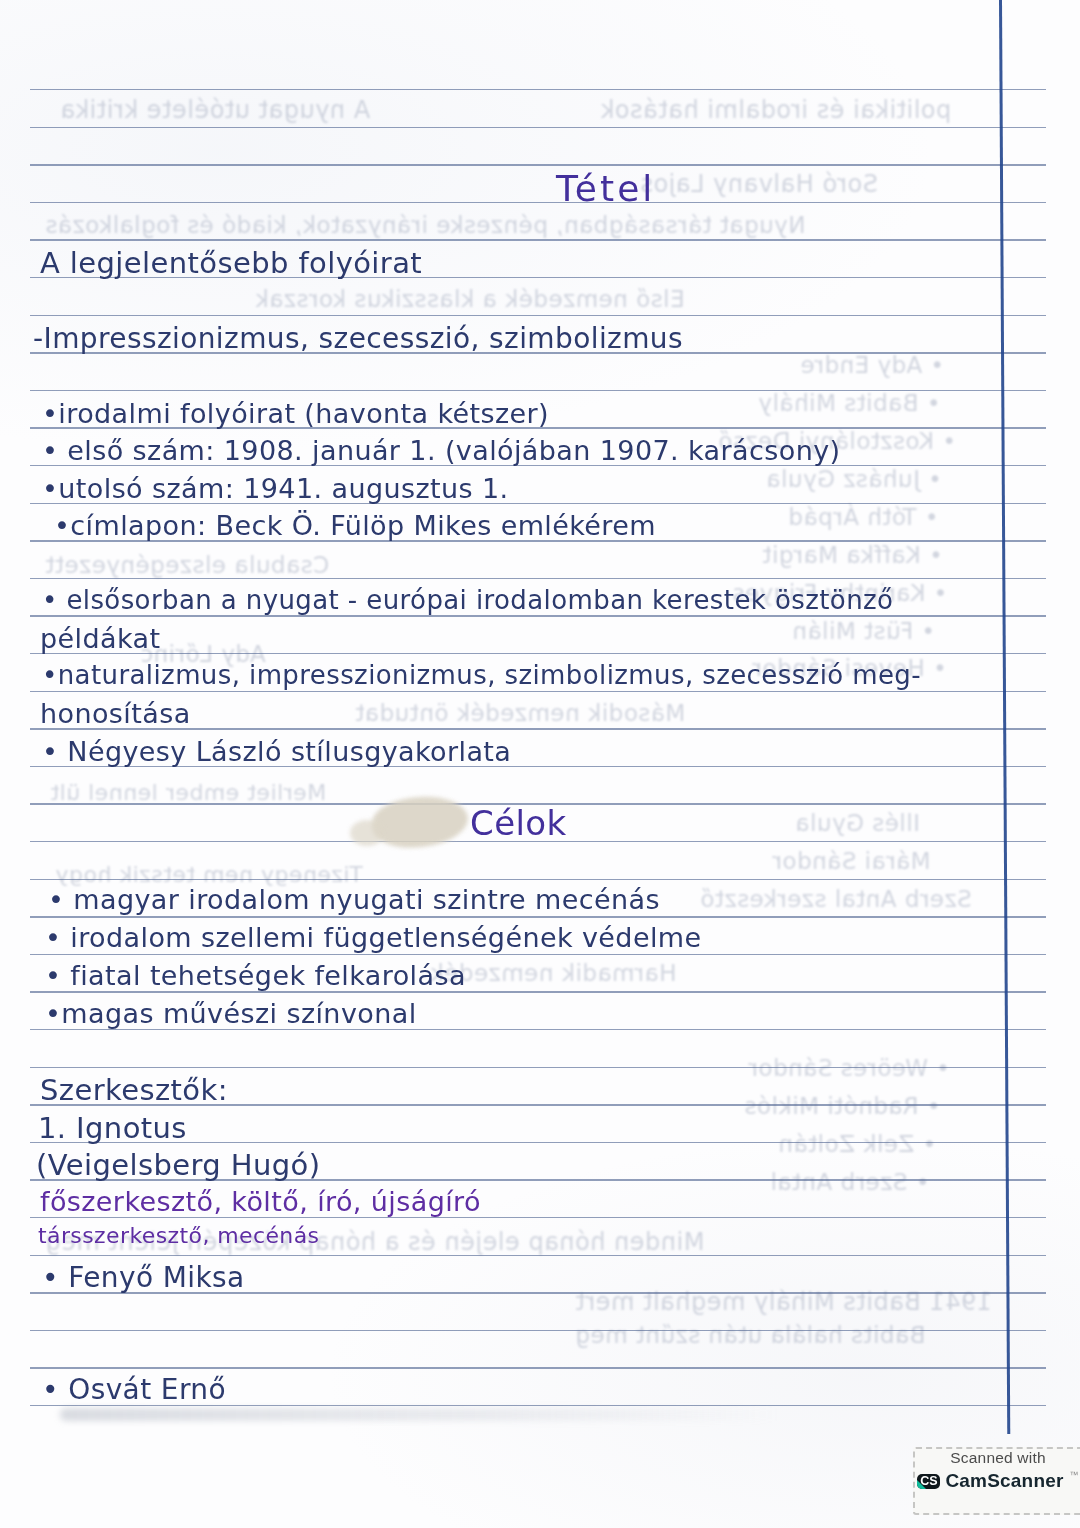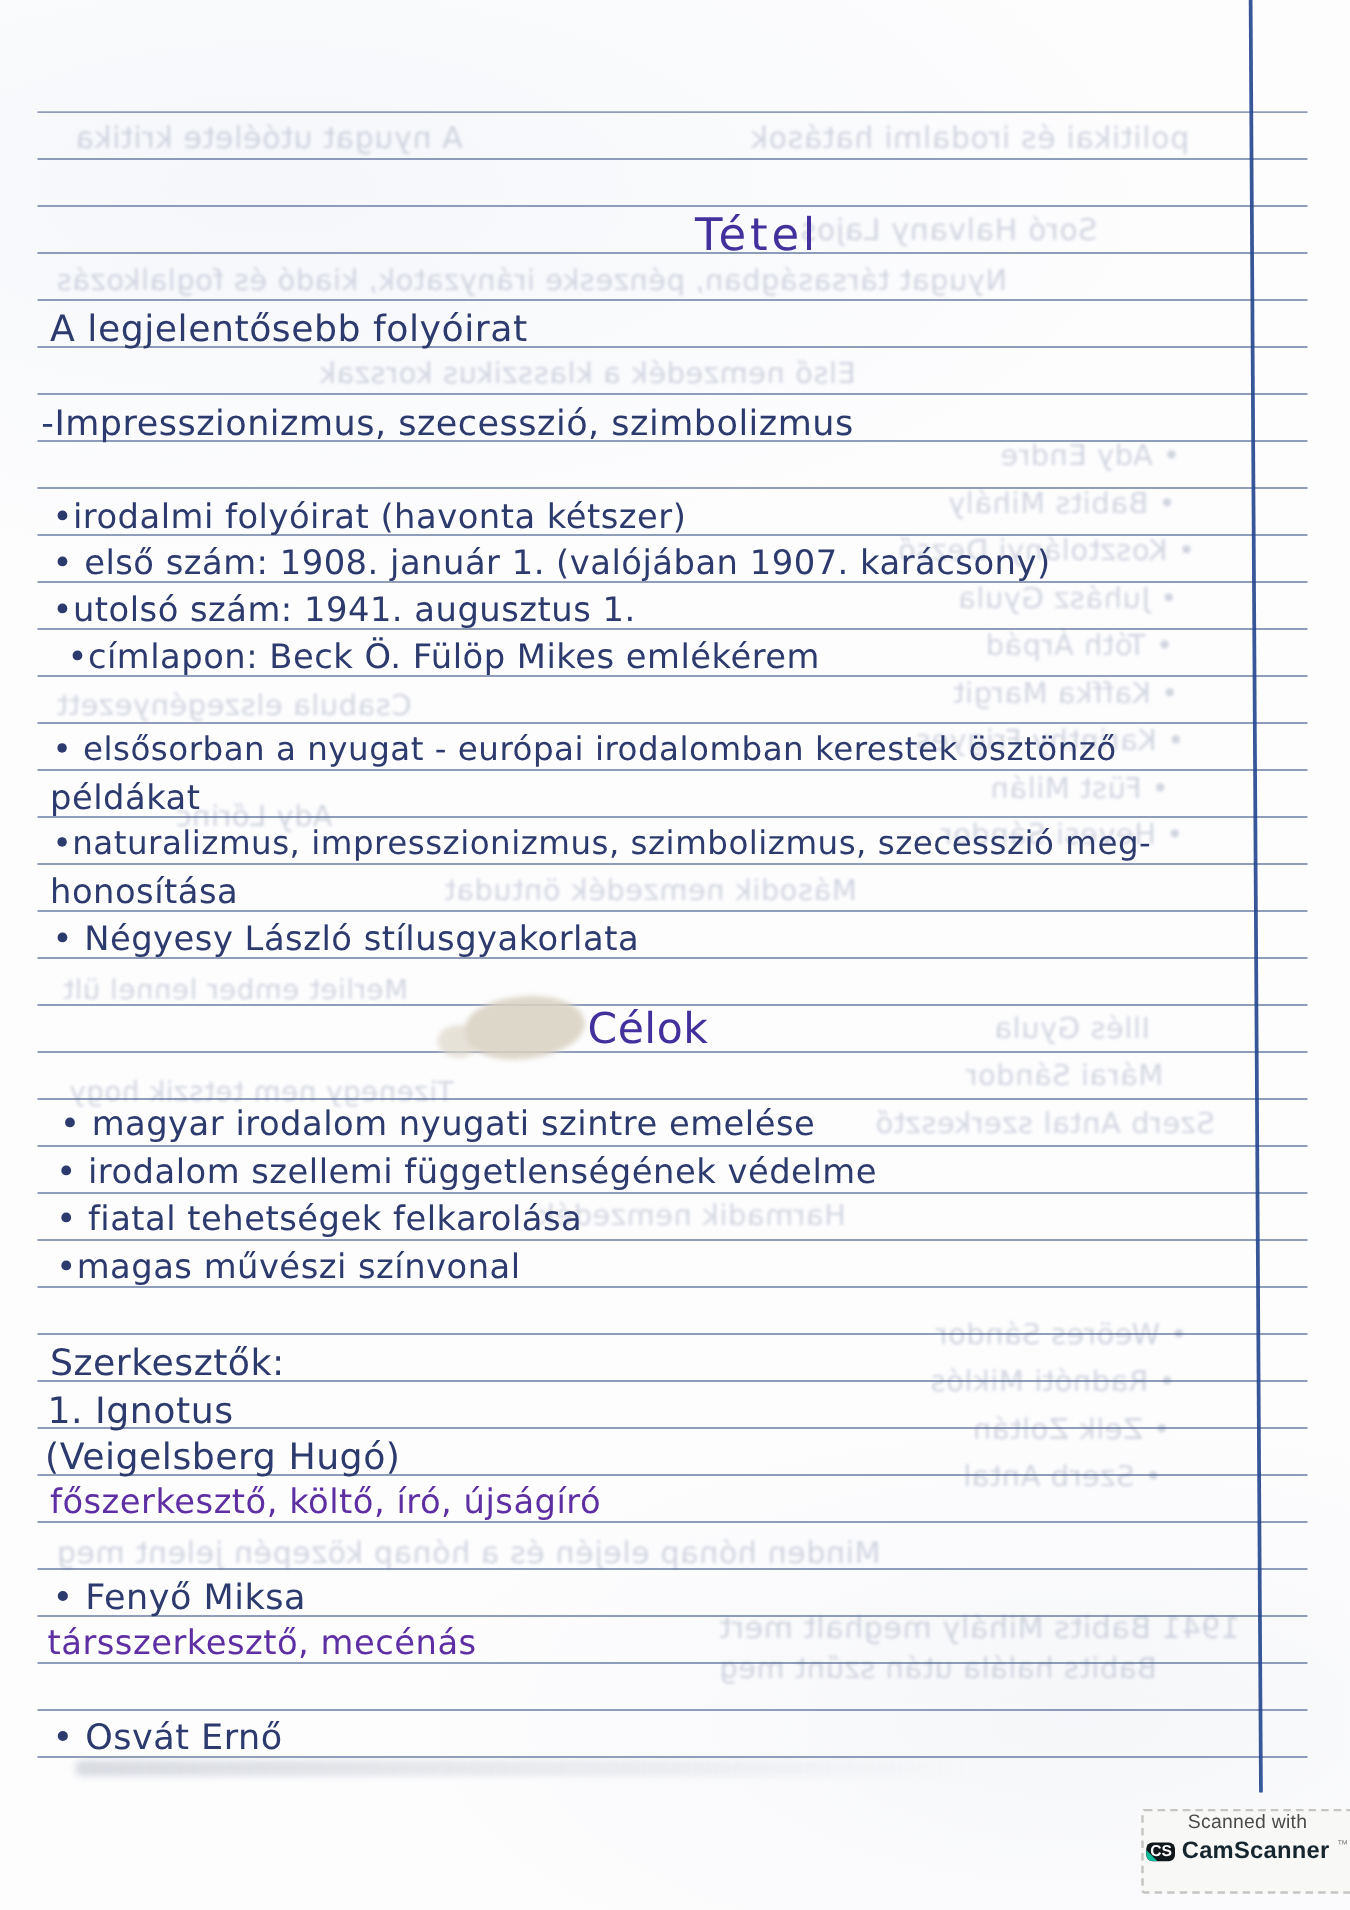--- a/index.html
+++ b/index.html
@@ -133,30 +133,30 @@
       <div class="ink-line" style="left: 42px; top: 398px; font-size: 27px;">•irodalmi folyóirat (havonta kétszer)</div>
       <div class="ink-line" style="left: 42px; top: 435px; font-size: 27px;">• első szám: 1908. január 1. (valójában 1907. karácsony)</div>
       <div class="ink-line" style="left: 42px; top: 473px; font-size: 27px;">•utolsó szám: 1941. augusztus 1.</div>
       <div class="ink-line" style="left: 54px; top: 510px; font-size: 27px;">•címlapon: Beck Ö. Fülöp Mikes emlékérem</div>
       <div class="ink-line" style="left: 42px; top: 585px; font-size: 26px;">• elsősorban a nyugat - európai irodalomban kerestek ösztönző</div>
       <div class="ink-line" style="left: 40px; top: 623px; font-size: 27px;">példákat</div>
       <div class="ink-line" style="left: 42px; top: 660px; font-size: 26px;">•naturalizmus, impresszionizmus, szimbolizmus, szecesszió meg-</div>
       <div class="ink-line" style="left: 40px; top: 698px; font-size: 27px;">honosítása</div>
       <div class="ink-line" style="left: 42px; top: 736px; font-size: 27px;">• Négyesy László stílusgyakorlata</div>
       <div class="ink-line" style="left: 458px; top: 803px; font-size: 34px; color: rgb(67, 48, 156); margin-left: 12px;">Célok</div>
-      <div class="ink-line" style="left: 48px; top: 884px; font-size: 27px;">• magyar irodalom nyugati szintre emelése</div>
+      <div class="ink-line" style="left: 48px; top: 884px; font-size: 27px;">• magyar irodalom nyugati szintre mecénás</div>
       <div class="ink-line" style="left: 45px; top: 922px; font-size: 27px;">• irodalom szellemi függetlenségének védelme</div>
       <div class="ink-line" style="left: 45px; top: 960px; font-size: 27px; text-align: right;">• fiatal tehetségek felkarolása</div>
       <div class="ink-line" style="left: 45px; top: 998px; font-size: 27px;">•magas művészi színvonal</div>
       <div class="ink-line" style="left: 40px; top: 1073px; font-size: 29px;">Szerkesztők:</div>
       <div class="ink-line" style="left: 38px; top: 1111px; font-size: 29px;">1. Ignotus</div>
       <div class="ink-line" style="left: 36px; top: 1148px; font-size: 29px;">(Veigelsberg Hugó)</div>
       <div class="ink-line" style="left: 40px; top: 1186px; font-size: 27px; color: rgb(94, 46, 163);">főszerkesztő, költő, író, újságíró</div>
       <div class="ink-line" style="left: 42px; top: 1261px; font-size: 28px;">• Fenyő Miksa</div>
-      <div class="ink-line" style="left: 38px; top: 1299px; font-size: 27px; color: rgb(94, 46, 163);">társszerkesztő, mecénás</div>
+      <div class="ink-line" style="left: 38px; top: 1223px; font-size: 22px; color: rgb(94, 46, 163);">társszerkesztő, mecénás</div>
       <div class="ink-line" style="left: 42px; top: 1373px; font-size: 28px;">• Osvát Ernő</div>
     </div>
 
   <div class="badge">
     <div class="badge-line1">Scanned with</div>
     <div class="badge-line2">
       <span class="cs-logo">
         <span>CS</span>
       </span>
       <span class="cs-name">CamScanner</span>

